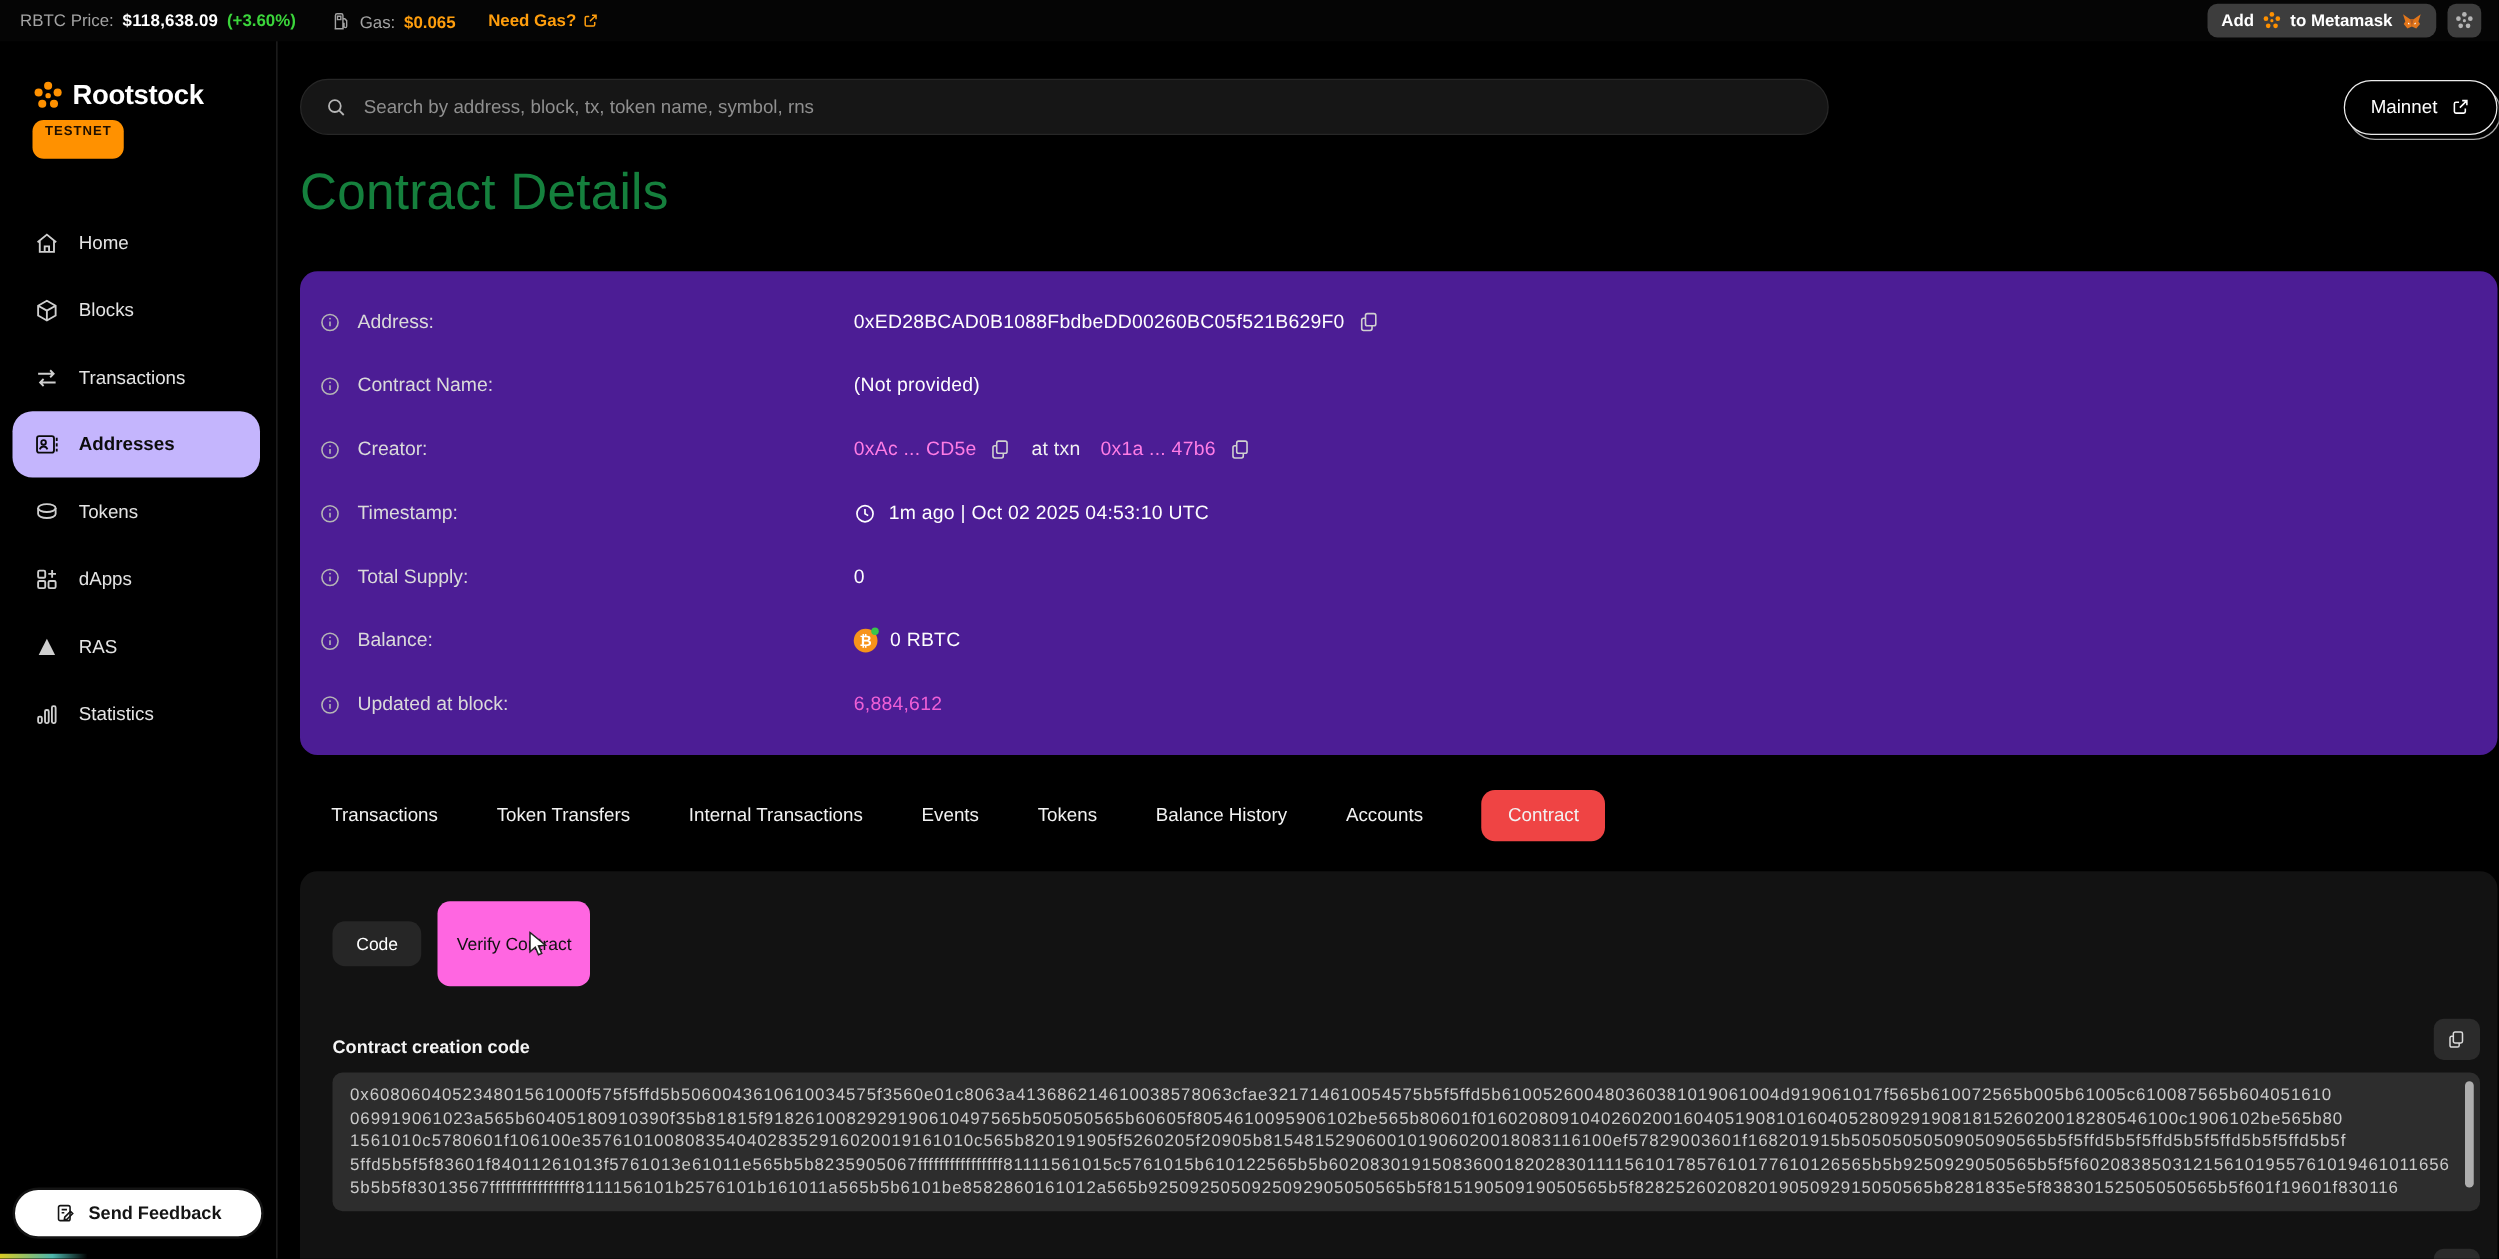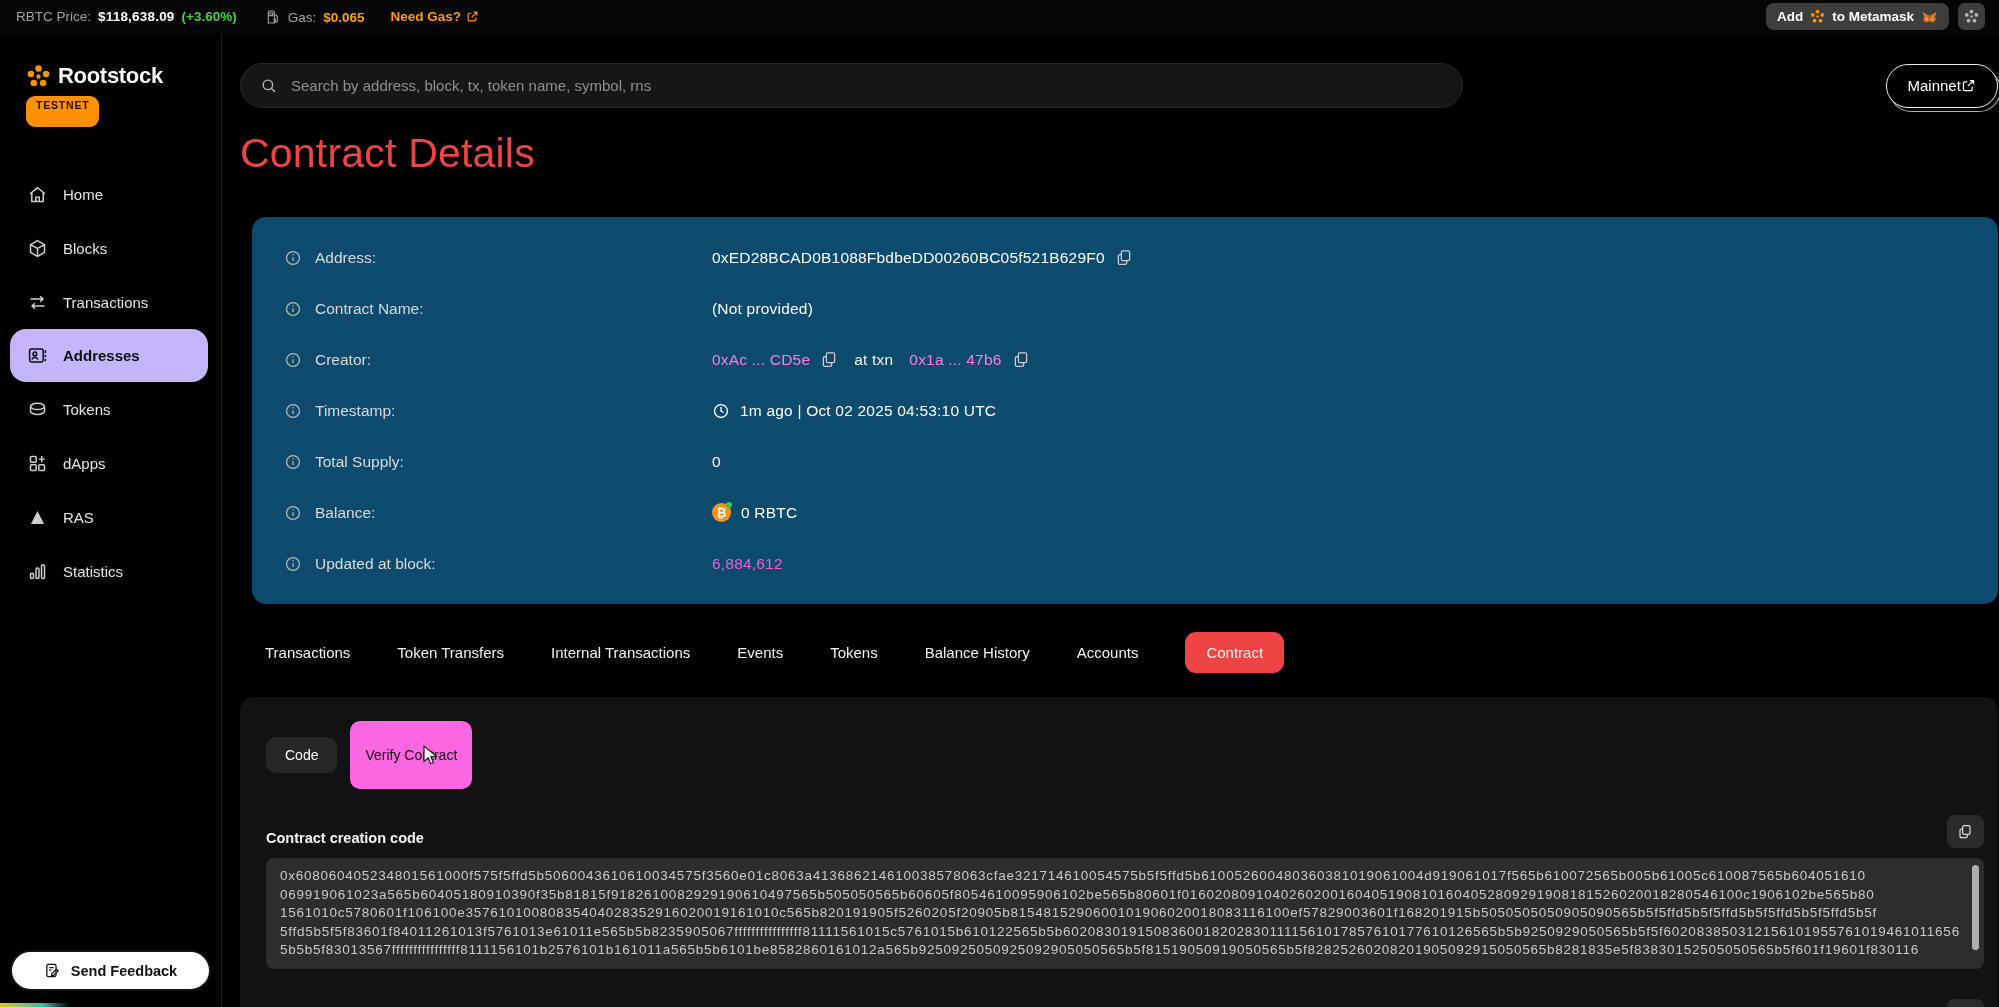--- a/index.html
+++ b/index.html
@@ -46,29 +46,29 @@
     background:linear-gradient(90deg,#d8c922,#4db6ac 60%,transparent); }
 
   
   .search-row { display:flex; align-items:center; }
   .searchbar { width:1223px; height:45px; background:#161616; border:1px solid #272727; border-radius:24px;
     display:flex; align-items:center; gap:13px; padding:0 19px; }
   .searchbar input { flex:1; background:transparent; border:none; outline:none; color:#ddd;
     font-size:15px; font-family:inherit; }
   .searchbar input::placeholder { color:#8f8f8f; }
   .net-btn { margin-left:auto; height:44px; padding:0 21px; background:#000; color:#fff;
-    border:1.5px solid #ececec; border-radius:23px; display:flex; align-items:center; 
+    border:1.5px solid #ececec; border-radius:23px; display:flex; align-items:center; gap:11px;
     font-size:15px; font-family:inherit; cursor:pointer;
     box-shadow:3px 4px 0 -1px #000, 3px 4px 0 0 #a9a9a9; }
 
   
-  h1 { margin-top:22px; font-size:41px; font-weight:500; letter-spacing:.2px; color:#ef4444; }
-
-  
-  .card { margin-top:40px; background:#0c4a6e; border-radius:14px; padding:15px 32px;margin-left:12px; }
+  h1 { margin-top:22px; font-size:41px; font-weight:500; letter-spacing:.2px; color:#15803d; }
+
+  
+  .card { margin-top:40px; background:#4c1d95; border-radius:14px; padding:15px 15px; }
   .drow { height:51px; display:flex; align-items:center; font-size:15.5px; }
   .dlabel { width:428px; display:flex; align-items:center; gap:13px; color:#dadada; }
   .iico { width:18px; height:18px; color:#b5b5b5; flex:0 0 18px; cursor:pointer; }
   .dvalue { display:flex; align-items:center; gap:10px; color:#fefefe; letter-spacing:.2px; }
   .copy { width:18px; height:18px; color:#d0d0d0; cursor:pointer; }
   .plink { color:#ff7ce5; cursor:pointer; }
   .pnum { color:#ee5fd6; cursor:pointer; }
   .attxn { color:#f2f2f2; margin:0 6px; }
   .coin { width:19px; height:19px; background:#f7931a; border-radius:50%; position:relative;
     display:flex; align-items:center; justify-content:center; color:#fff; font-size:12px; font-weight:700; }

